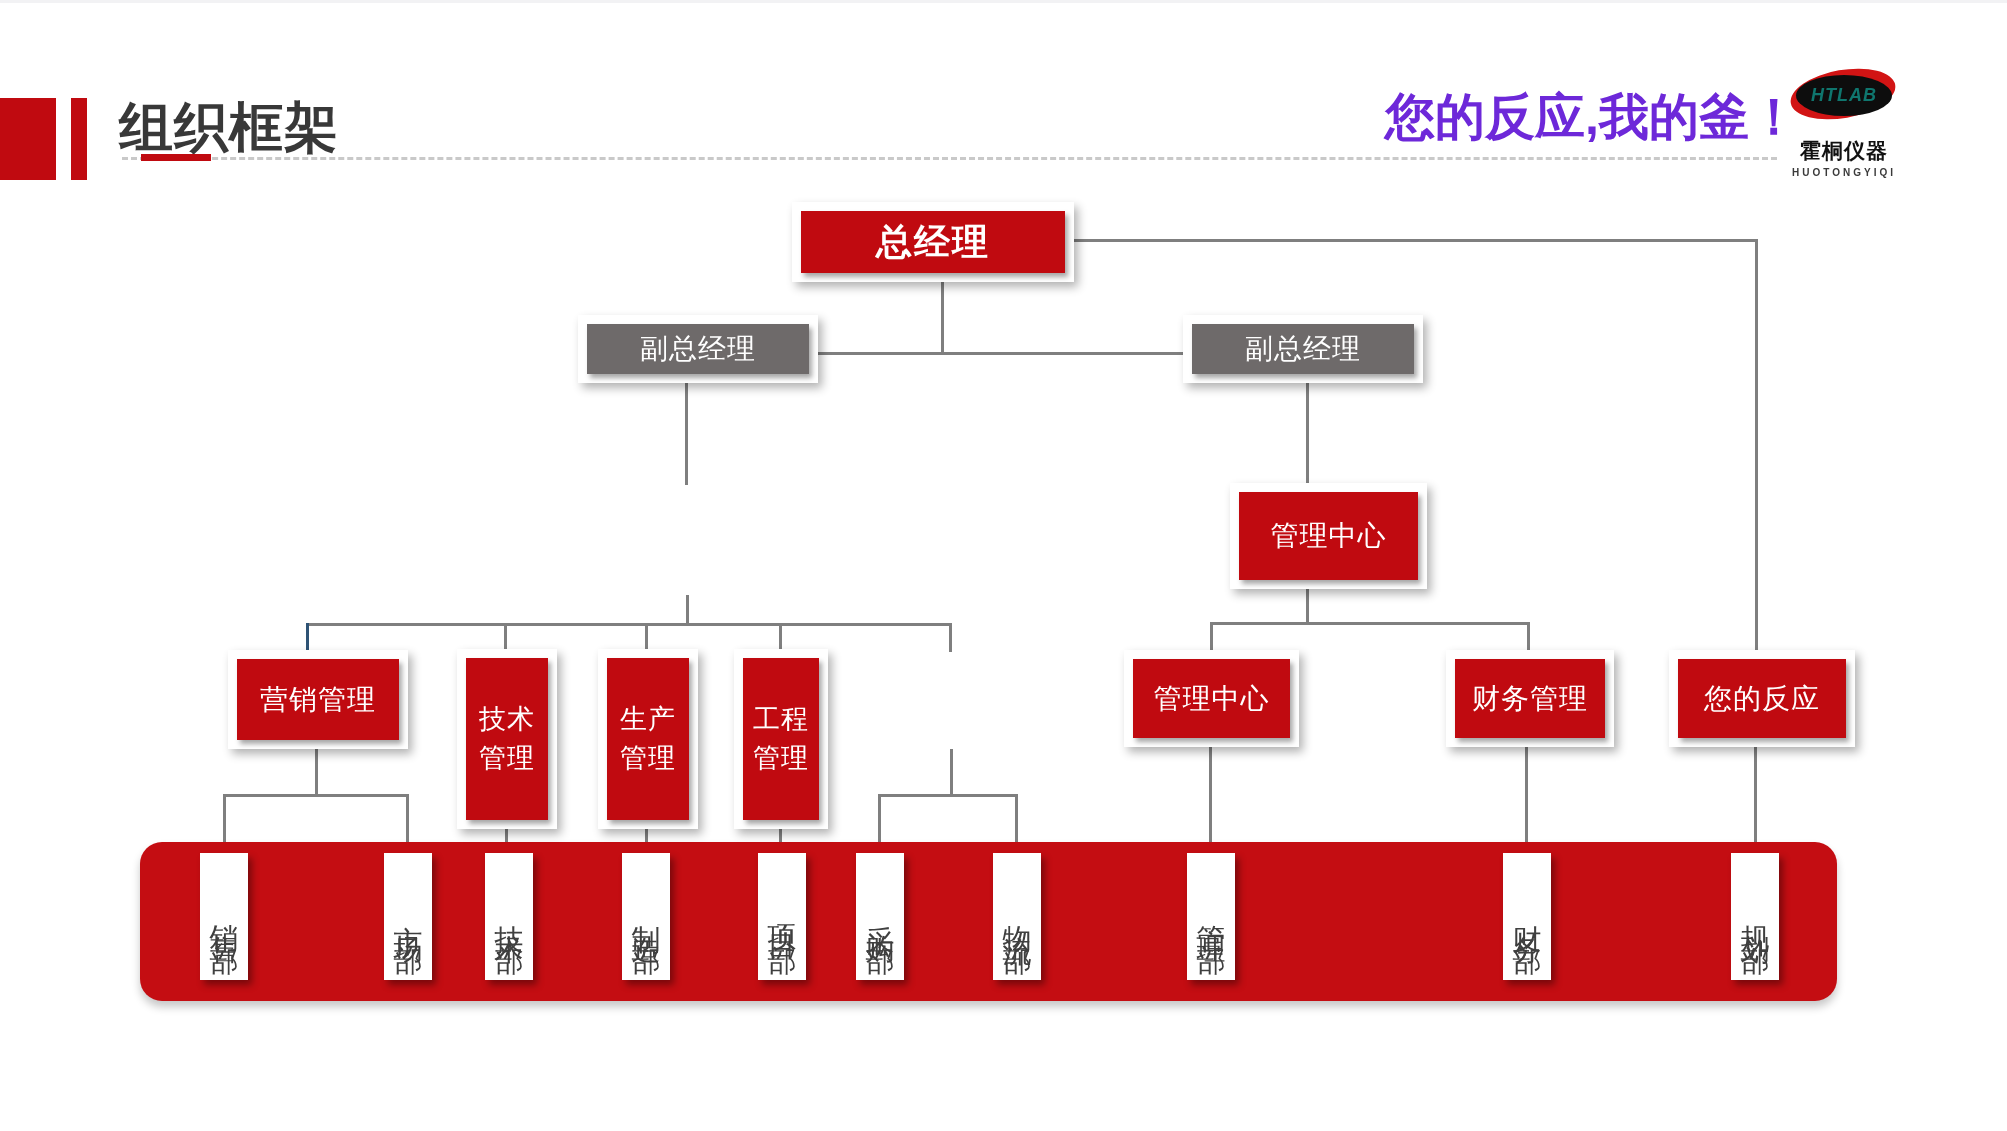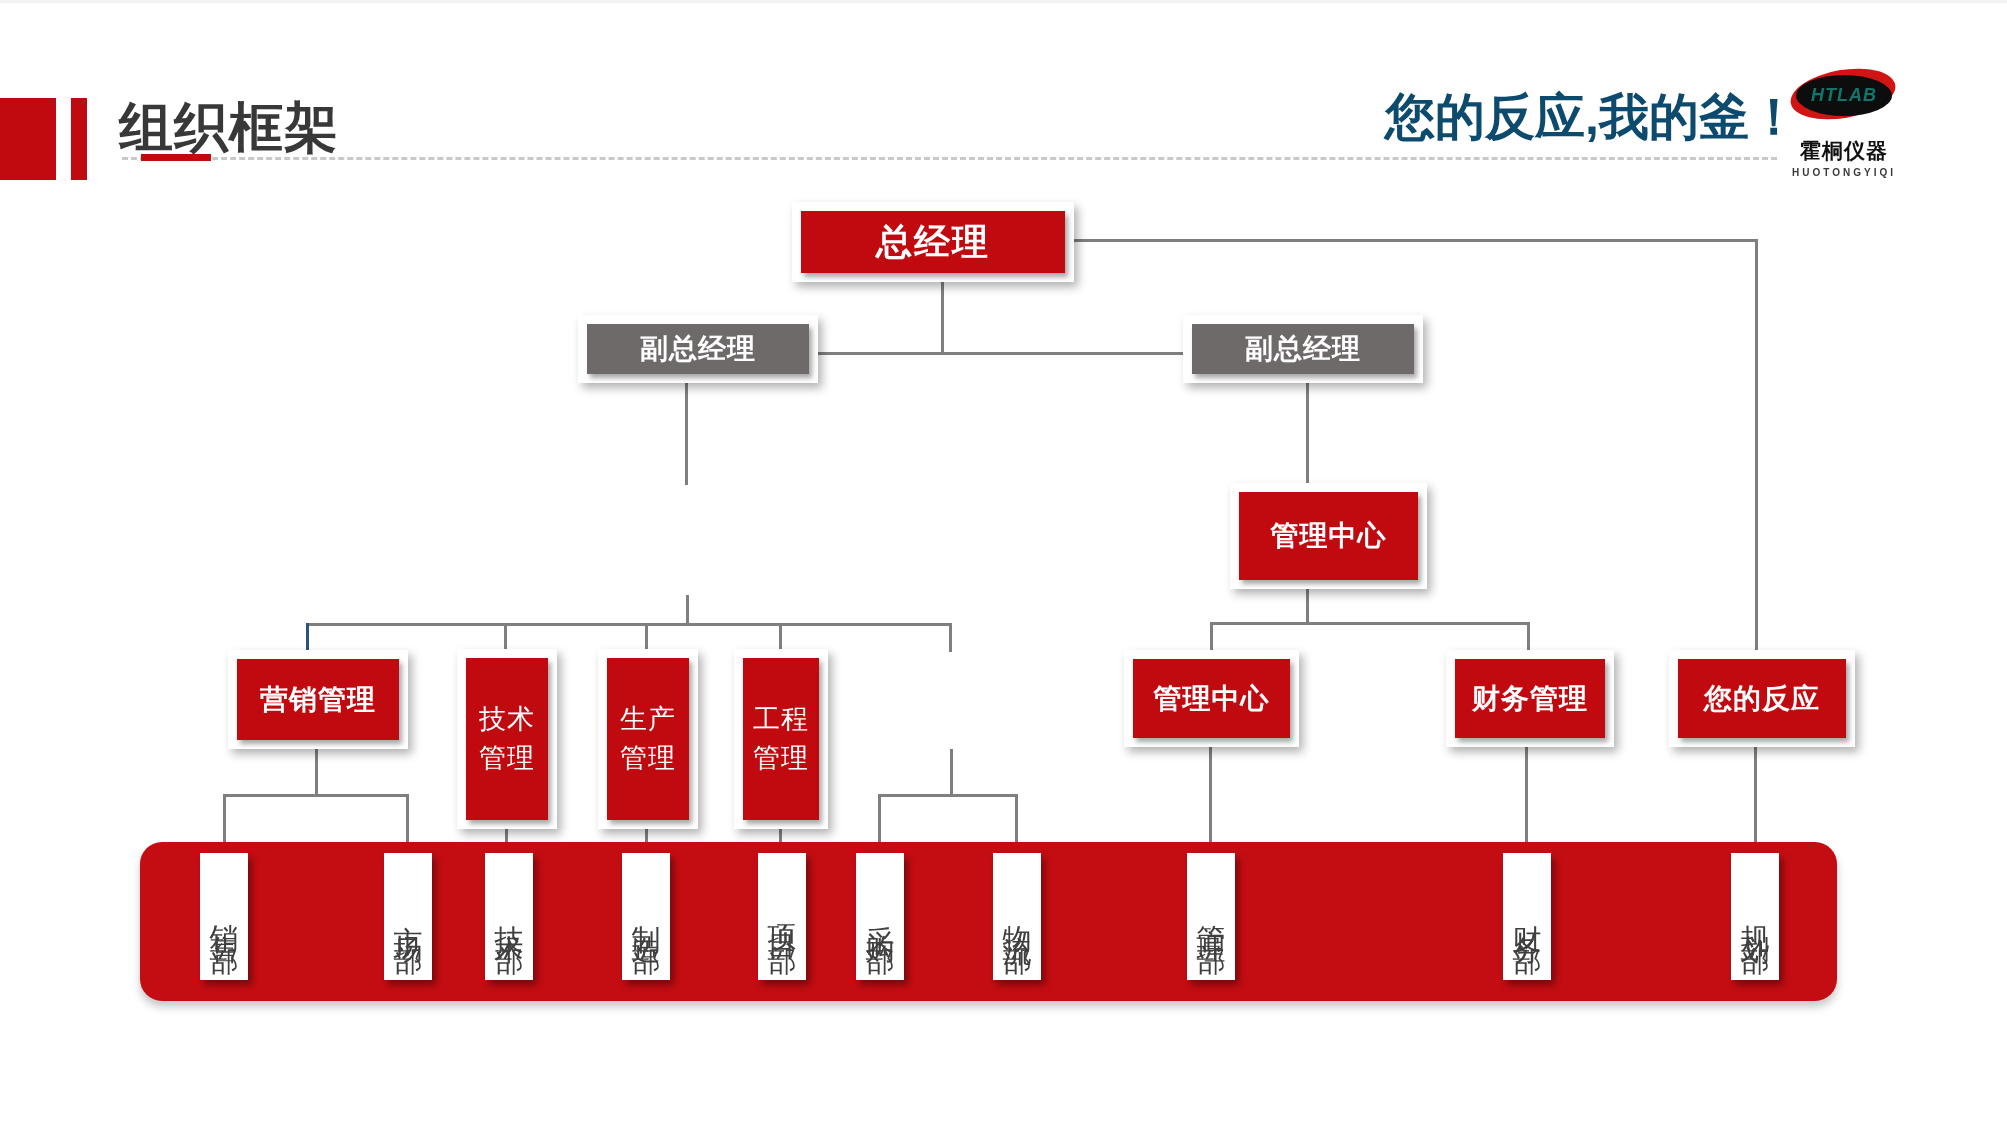--- a/index.html
+++ b/index.html
@@ -6,21 +6,21 @@
   body{font-family:"Liberation Sans","DejaVu Sans",sans-serif;}
   .stage{position:relative;width:2007px;height:1131px;background:#ffffff;overflow:hidden;padding-left:41px;}
 
   
   .top-edge{position:absolute;left:0;top:0;width:2007px;height:3px;background:#f2f2f4;}
   .hdr-square{position:absolute;left:0;top:98px;width:56px;height:82px;background:#c00a10;}
   .hdr-bar{position:absolute;left:71px;top:98px;width:16px;height:82px;background:#c00a10;}
   .hdr-title{position:absolute;left:119px;top:92px;font-size:54px;font-weight:800;color:#383838;letter-spacing:1px;}
   .hdr-dashed{position:absolute;left:122px;top:157px;width:1655px;border-top:3px dashed #c9c9c9;}
   .hdr-underline{position:absolute;left:141px;top:154px;width:70px;height:7px;background:#c00a10;}
-  .hdr-slogan{position:absolute;left:1385px;top:84px;font-size:50px;font-weight:600;color:#0c4a6e;white-space:nowrap;}
+  .hdr-slogan{position:absolute;left:1385px;top:84px;font-size:50px;font-weight:600;color:#6d28d9;white-space:nowrap;}
   .logo{position:absolute;left:1792px;top:74px;width:104px;text-align:center;}
   .logo-badge{position:relative;width:100px;height:42px;margin:0 auto;}
   .logo-swoosh{position:absolute;left:-4px;top:-4px;width:106px;height:48px;border-radius:50%;background:#d21414;transform:rotate(-10deg);}
   .logo-oval{position:absolute;left:2px;top:1px;width:96px;height:41px;border-radius:50%;background:#0d0d0d;color:#0f766e;
              display:flex;align-items:center;justify-content:center;font-weight:800;font-style:italic;font-size:18px;letter-spacing:1px;}
   .logo-company{font-size:21px;font-weight:800;color:#111111;margin-top:21px;letter-spacing:1px;}
   .logo-roman{font-size:10px;font-weight:700;color:#3a3a3a;letter-spacing:3px;margin-top:2px;}
 
   
   .c{position:absolute;background:#7f7f7f;}
@@ -29,21 +29,21 @@
   .c.navy{background:#2e5375;}
 
   
   .frame{position:absolute;background:#ffffff;padding:9px;box-sizing:border-box;
          box-shadow:4px 5px 9px rgba(0,0,0,0.30);}
   .fill{width:100%;height:100%;display:flex;align-items:center;justify-content:center;
         color:#ffffff;box-shadow:3px 4px 5px rgba(0,0,0,0.35);text-align:right;}
   .fill.red{background:#c00a10;}
   .fill.gray{background:#6e6a6a;}
   .fill.big{font-size:36px;font-weight:800;letter-spacing:2px;}
-  .fill.mid{font-size:28px;font-weight:700;letter-spacing:1px;}
+  .fill.mid{font-size:28px;font-weight:400;letter-spacing:1px;}
   .fill.col{flex-direction:column;font-size:27px;font-weight:500;line-height:1.45;letter-spacing:1px;}
 
   
   .bottom-bar{position:absolute;left:140px;top:842px;width:1697px;height:159px;background:#c40d12;
               border-radius:22px;box-shadow:0 6px 9px rgba(0,0,0,0.22);}
   .office{position:absolute;top:853px;width:48px;height:127px;background:#ffffff;
           box-shadow:4px 5px 7px rgba(0,0,0,0.38);display:flex;align-items:center;justify-content:center;}
   .vtext{writing-mode:vertical-rl;text-orientation:upright;font-size:29px;color:#3f3f3f;
          letter-spacing:10px;font-weight:500;line-height:1;}
 </style>

